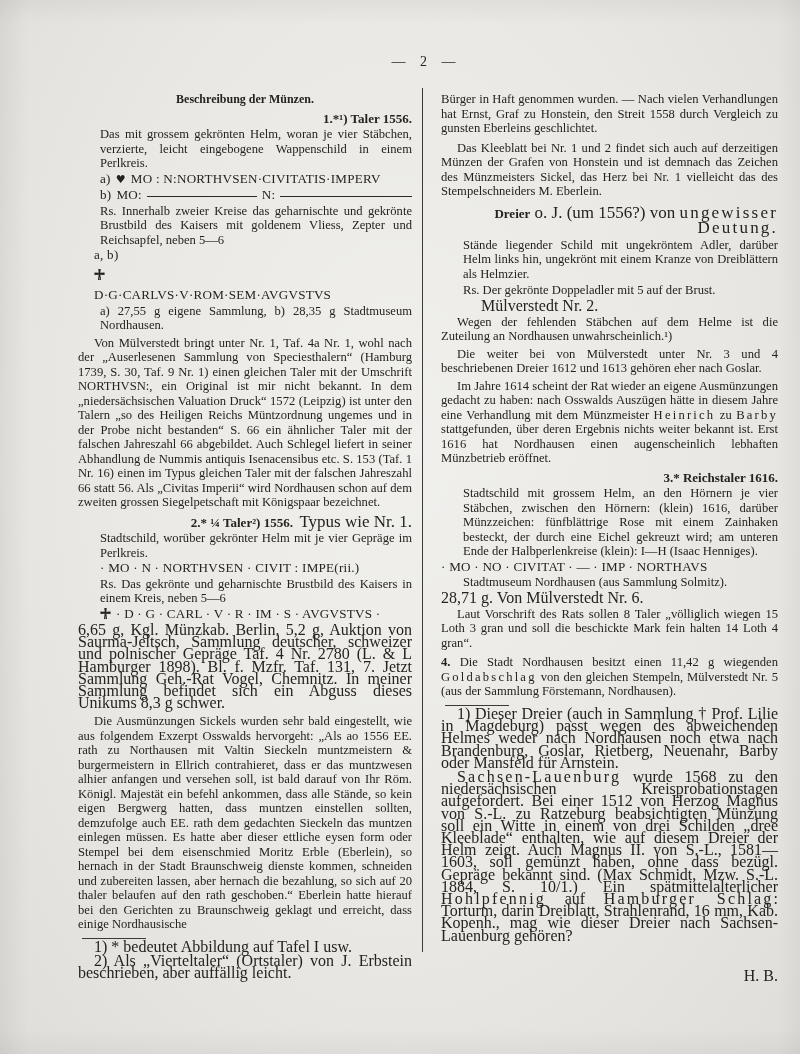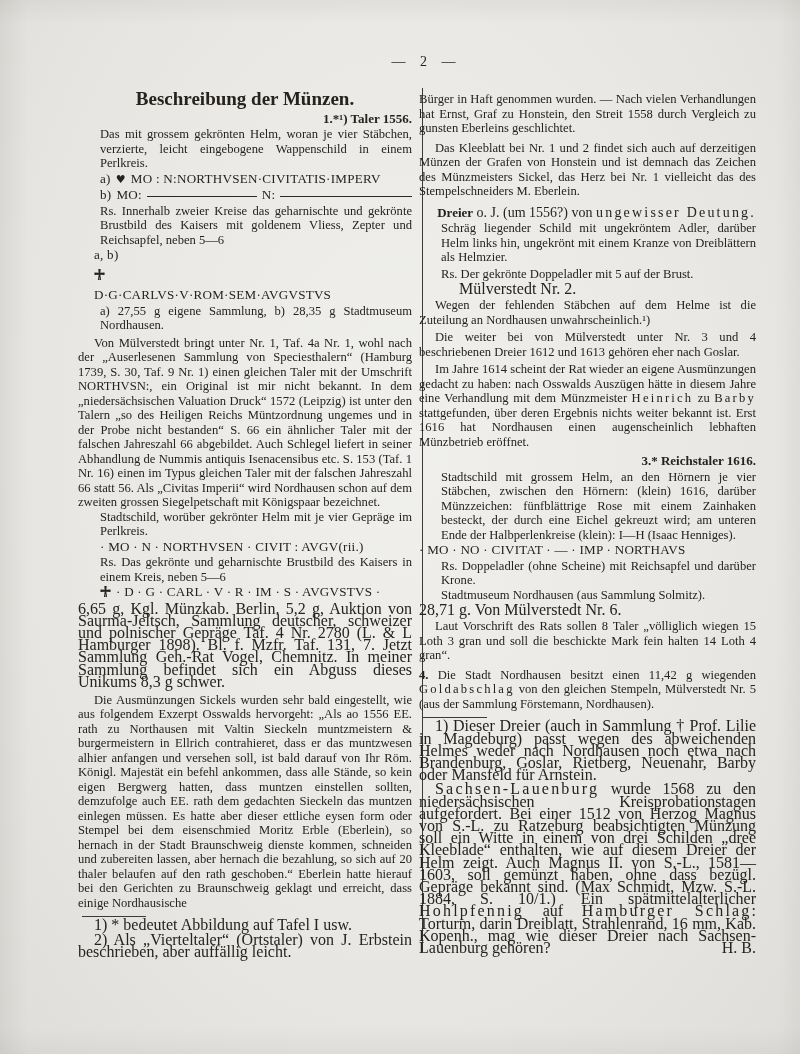--- a/index.html
+++ b/index.html
@@ -20,48 +20,48 @@
   }
   .page-number{
     position:absolute;top:54px;left:78px;width:692px;
     text-align:center;font-size:14px;word-spacing:9px;letter-spacing:1px;
   }
   .col{
     position:absolute;top:92px;text-align:justify;
     font-size:12.6px;line-height:14.5px;
   }
   #col-left{left:78px;width:334px;}
-  #col-right{left:419px;width:337px;}
+  #col-right{left:441px;width:337px;}
   .divider{
     position:absolute;left:422px;top:88px;height:864px;width:1.4px;
     background:#3c3936;
   }
-  .center-head{text-align:center;font-weight:bold;font-size:19px;margin:0 0 5px 0;}
+  .center-head{text-align:center;font-weight:bold;font-size:12px;margin:0 0 5px 0;}
   .item-head{font-weight:bold;font-size:13px;margin:5px 0 1px 0;text-align:right;}
-  .item-head .normal{font-weight:normal;font-size:14px;}
+  .item-head .normal{font-weight:normal;font-size:17px;}
   .desc{margin:0 0 0 22px;}
   .para{margin:3px 0 0 0;text-indent:16px;}
   .para-noindent{margin:0;}
   p{margin:0;}
   .legend{
     margin:1px 0 1px 22px;font-size:13.1px;letter-spacing:.25px;
     display:flex;align-items:baseline;gap:5px;text-align:left;
   }
   .legend .lg-text{white-space:nowrap;}
   .inscr{margin:1px 0;font-size:13.1px;letter-spacing:.25px;text-align:left;}
   .dashrule{flex:1;height:0;border-top:1.6px solid #2c2925;align-self:center;position:relative;top:1px;}
   .symbol{font-family:"DejaVu Sans",sans-serif;font-size:11px;}
   .symbol svg{fill:#26231f;position:relative;top:1px;}
   .small{font-size:16px;line-height:12.2px;margin:2px 0 0 0;}
   .small.ref{margin-left:40px;text-align:left;}
   .fn{text-indent:16px;}
   .fnrule{border-top:1.1px solid #3c3936;width:64px;margin:6px 0 2px 4px;}
   .sperr{letter-spacing:2.2px;}
   sup{font-size:8.5px;line-height:0;}
-  .hb{float:right;}
+  .hb{float:right;margin-top:40px;}
 </style>
 </head>
 <body>
 
 <div class="paper-shade"></div>
 
 <div class="page-number">— 2 —</div>
 
 <div class="divider"></div>
 
@@ -91,22 +91,23 @@
     <span class="symbol"><svg width="11" height="11" viewBox="0 0 12 12">
           <path d="M4.7 0h2.6l-.4 4.2 4.6-.3v2.7l-4.6-.3.8 5.7H6.2l.1-2.6H5.7l.1 2.6H4.3l.8-5.7-4.6.3V3.9l4.6.3z"></path>
         </svg></span>
     <span class="lg-text">D·G·CARLVS·V·ROM·SEM·AVGVSTVS</span>
   </div>
 
   <p class="desc">a) 27,55 g eigene Sammlung, b) 28,35 g Stadtmuseum Nordhausen.</p>
 
   <p class="para">Von Mülverstedt bringt unter Nr. 1, Taf. 4a Nr. 1, wohl nach der „Auserlesenen Sammlung von Speciesthalern“ (Hamburg 1739, S. 30, Taf. 9 Nr. 1) einen gleichen Taler mit der Umschrift NORTHVSN:, ein Original ist mir nicht bekannt.  In dem „niedersächsischen Valuation Druck“ 1572 (Leipzig) ist unter den Talern „so des Heiligen Reichs Müntzordnung ungemes und in der Probe nicht bestanden“ S. 66 ein ähnlicher Taler mit der falschen Jahreszahl 66 abgebildet.  Auch Schlegel liefert in seiner Abhandlung de Nummis antiquis Isenacensibus etc. S. 153 (Taf. 1 Nr. 16) einen im Typus gleichen Taler mit der falschen Jahreszahl 66 statt 56.  Als „Civitas Imperii“ wird Nordhausen schon auf dem zweiten grossen Siegelpetschaft mit Königspaar bezeichnet.</p>
 
+  <p class="item-head"><span>2.* ¼ Taler²) 1556.</span>&nbsp;&nbsp;<span class="normal">Typus wie Nr. 1.</span></p>
   <p class="desc">Stadtschild, worüber gekrönter Helm mit je vier Gepräge im Perlkreis.</p>
-  <p class="inscr" style="margin-left:22px;">· MO · N · NORTHVSEN · CIVIT : AVGV(rii.)</p>
+  <p class="inscr" style="margin-left:22px;">· MO · N · NORTHVSEN · CIVIT : IMPE(rii.)</p>
   <p class="desc">Rs. Das gekrönte und geharnischte Brustbild des Kaisers in einem Kreis, neben 5—6</p>
   <div class="legend">
     <span class="symbol"><svg width="11" height="11" viewBox="0 0 12 12">
           <path d="M4.7 0h2.6l-.4 4.2 4.6-.3v2.7l-4.6-.3.8 5.7H6.2l.1-2.6H5.7l.1 2.6H4.3l.8-5.7-4.6.3V3.9l4.6.3z"></path>
         </svg></span>
     <span class="lg-text">· D · G · CARL · V · R · IM · S · AVGVSTVS ·</span>
   </div>
   <p class="small">6,65 g, Kgl. Münzkab. Berlin.  5,2 g, Auktion von Saurma-Jeltsch, Sammlung deutscher, schweizer und polnischer Gepräge Taf. 4 Nr. 2780 (L. &amp; L Hamburger 1898).  Bl. f. Mzfr. Taf. 131, 7. Jetzt Sammlung Geh.-Rat Vogel, Chemnitz.  In meiner Sammlung befindet sich ein Abguss dieses Unikums 8,3 g schwer.</p>
 
   <p class="para" style="margin-top:5px;">Die Ausmünzungen Sickels wurden sehr bald eingestellt, wie aus folgendem Exzerpt Osswalds hervorgeht: „Als ao 1556 EE. rath zu Northausen mit Valtin Sieckeln muntzmeistern &amp; burgermeistern in Ellrich contrahieret, dass er das muntzwesen alhier anfangen und versehen soll, ist bald darauf von Ihr Röm. Königl. Majestät ein befehl ankommen, dass alle Stände, so kein eigen Bergwerg hatten, dass muntzen einstellen sollten, demzufolge auch EE. rath dem gedachten Sieckeln das muntzen einlegen müssen.  Es hatte aber dieser ettliche eysen form oder Stempel bei dem eisenschmied Moritz Erble (Eberlein), so hernach in der Stadt Braunschweig dienste kommen, schneiden und zubereiten lassen, aber hernach die bezahlung, so sich auf 20 thaler belaufen auf den rath geschoben.“ Eberlein hatte hierauf bei den Gerichten zu Braunschweig geklagt und erreicht, dass einige Nordhausische</p>
@@ -114,32 +115,31 @@
   <div class="fnrule"></div>
   <p class="small fn">1) * bedeutet Abbildung auf Tafel I usw.</p>
   <p class="small fn">2) Als „Vierteltaler“ (Ortstaler) von J. Erbstein beschrieben, aber auffällig leicht.</p>
 </div>
 
 <div class="col" id="col-right">
   <p class="para-noindent">Bürger in Haft genommen wurden. — Nach vielen Verhandlungen hat Ernst, Graf zu Honstein, den Streit 1558 durch Vergleich zu gunsten Eberleins geschlichtet.</p>
   <p class="para" style="margin-top:5px;">Das Kleeblatt bei Nr. 1 und 2 findet sich auch auf derzeitigen Münzen der Grafen von Honstein und ist demnach das Zeichen des Münzmeisters Sickel, das Herz bei Nr. 1 vielleicht das des Stempelschneiders M. Eberlein.</p>
 
   <p class="item-head" style="margin-top:7px;"><span>Dreier</span><span class="normal"> o. J. (um 1556?) von </span><span class="normal sperr">ungewisser Deutung.</span></p>
-  <p class="desc">Schräg liegender Schild mit ungekröntem Adler, darüber Helm links hin, ungekrönt mit einem Kranze von Dreiblättern als Helmzier.</p>
+  <p class="desc">Stände liegender Schild mit ungekröntem Adler, darüber Helm links hin, ungekrönt mit einem Kranze von Dreiblättern als Helmzier.</p>
   <p class="desc" style="margin-top:2px;">Rs. Der gekrönte Doppeladler mit 5 auf der Brust.</p>
   <p class="small ref">Mülverstedt Nr. 2.</p>
 
   <p class="para">Wegen der fehlenden Stäbchen auf dem Helme ist die Zuteilung an Nordhausen unwahrscheinlich.¹)</p>
   <p class="para">Die weiter bei von Mülverstedt unter Nr. 3 und 4 beschriebenen Dreier 1612 und 1613 gehören eher nach Goslar.</p>
   <p class="para"><span>Im Jahre 1614 scheint der Rat wieder an eigene Ausmünzungen gedacht zu haben: nach Osswalds Auszügen hätte in diesem Jahre eine Verhandlung mit dem Münzmeister </span><span class="sperr">Heinrich</span><span> zu </span><span class="sperr">Barby</span><span> stattgefunden, über deren Ergebnis nichts weiter bekannt ist.  Erst 1616 hat Nordhausen einen augenscheinlich lebhaften Münzbetrieb eröffnet.</span></p>
 
   <p class="item-head" style="">3.* Reichstaler 1616.</p>
   <p class="desc">Stadtschild mit grossem Helm, an den Hörnern je vier Stäbchen, zwischen den Hörnern: (klein) 1616, darüber Münzzeichen: fünfblättrige Rose mit einem Zainhaken besteckt, der durch eine Eichel gekreuzt wird;  am unteren Ende der Halbperlenkreise (klein): I—H (Isaac Henniges).</p>
   <p class="inscr">· MO · NO · CIVITAT ·   — · IMP · NORTHAVS</p>
-  <p class="desc">Rs. Doppeladler (ohne Scheine) mit Reichsapfel und darüber Krone.</p>
   <p class="desc">Stadtmuseum Nordhausen (aus Sammlung Solmitz).</p>
   <p class="small">28,71 g.   Von Mülverstedt Nr. 6.</p>
 
   <p class="para">Laut Vorschrift des Rats sollen 8 Taler „völliglich wiegen 15 Loth 3 gran und soll die beschickte Mark fein halten 14 Loth 4 gran“.</p>
 
   <p class="para" style="text-indent:0;margin-top:5px;"><b>4.</b><span>  Die Stadt Nordhausen besitzt einen 11,42 g wiegenden </span><span class="sperr">Goldabschlag</span><span> von den gleichen Stempeln, Mülverstedt Nr. 5 (aus der Sammlung Förstemann, Nordhausen).</span></p>
 
   <div class="fnrule"></div>
   <p class="small fn">1) Dieser Dreier (auch in Sammlung † Prof. Lilie in Magdeburg) passt wegen des abweichenden Helmes weder nach Nordhausen noch etwa nach Brandenburg, Goslar, Rietberg, Neuenahr, Barby oder Mansfeld für Arnstein.</p>
   <p class="small fn"><span class="sperr">Sachsen-Lauenburg</span><span> wurde 1568 zu den niedersächsischen Kreisprobationstagen aufgefordert.  Bei einer 1512 von Herzog Magnus von S.-L. zu Ratzeburg beabsichtigten Münzung soll ein Witte in einem von drei Schilden „dree Kleeblade“ enthalten, wie auf diesem Dreier der Helm zeigt.  Auch Magnus II. von S.-L., 1581—1603, soll gemünzt haben, ohne dass bezügl. Gepräge bekannt sind.  (Max Schmidt, Mzw. S.-L. 1884, S. 10/1.)  Ein spätmittelalterlicher </span><span class="sperr">Hohlpfennig</span><span> auf </span><span class="sperr">Hamburger Schlag</span><span>: Torturm, darin Dreiblatt, Strahlenrand, 16 mm, Kab. Kopenh., mag wie dieser Dreier nach Sachsen-Lauenburg gehören?</span><span class="hb">H. B.</span></p>

